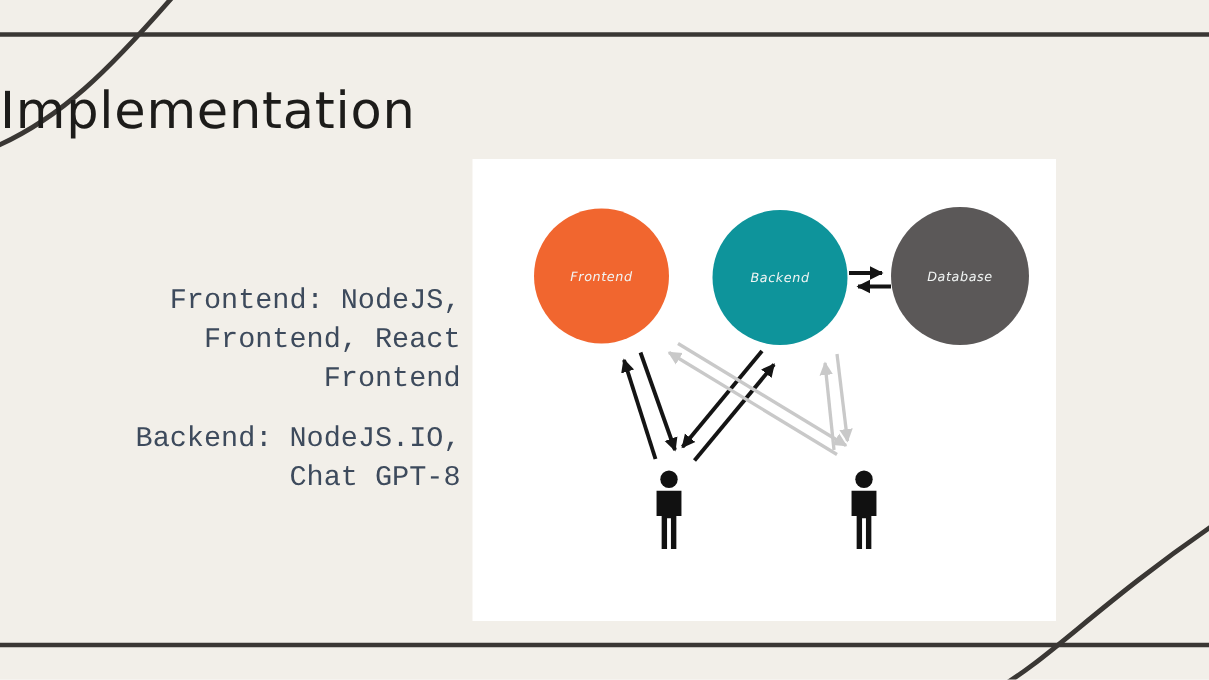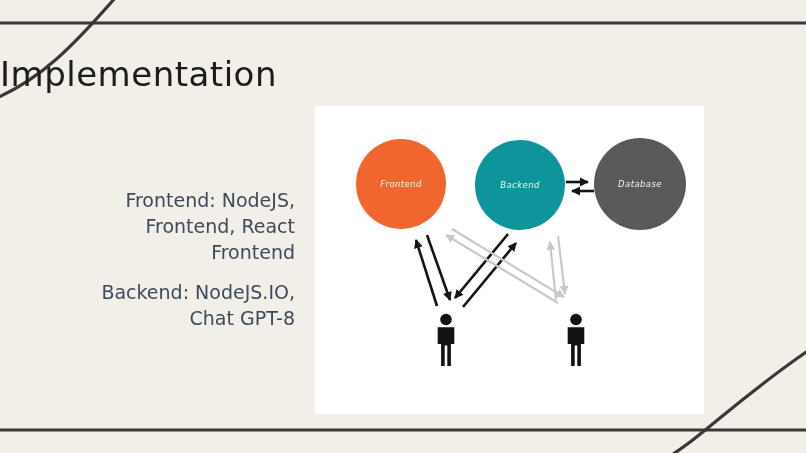--- a/index.html
+++ b/index.html
@@ -13,21 +13,21 @@
   .decor{position:absolute;left:0;top:0;width:806px;height:453px;pointer-events:none;}
   .title{
     position:absolute;left:0;top:54px;width:100%;
     text-align:left;font-size:34px;font-weight:400;
     letter-spacing:0.5px;color:#1D1C1A;
   }
   .text-block{
     position:absolute;left:85px;top:187px;width:226px;
     text-align:right;color:#3D4A5C;font-size:19px;line-height:26px;
   }
-  .text-block .para{margin:0 16px 14px 0;}
+  .text-block .para{margin:0 4px 14px 0;font-family:Liberation Mono, monospace;}
   .text-block .line{white-space:nowrap;}
   .panel{
     position:absolute;left:315px;top:106px;width:389px;height:308px;
     background:#FFFFFF;
     font-style:italic;
   }
   .panel svg{display:block;}
   .node-label{font-size:8.5px;letter-spacing:0.4px;}
 </style>
 </head>

